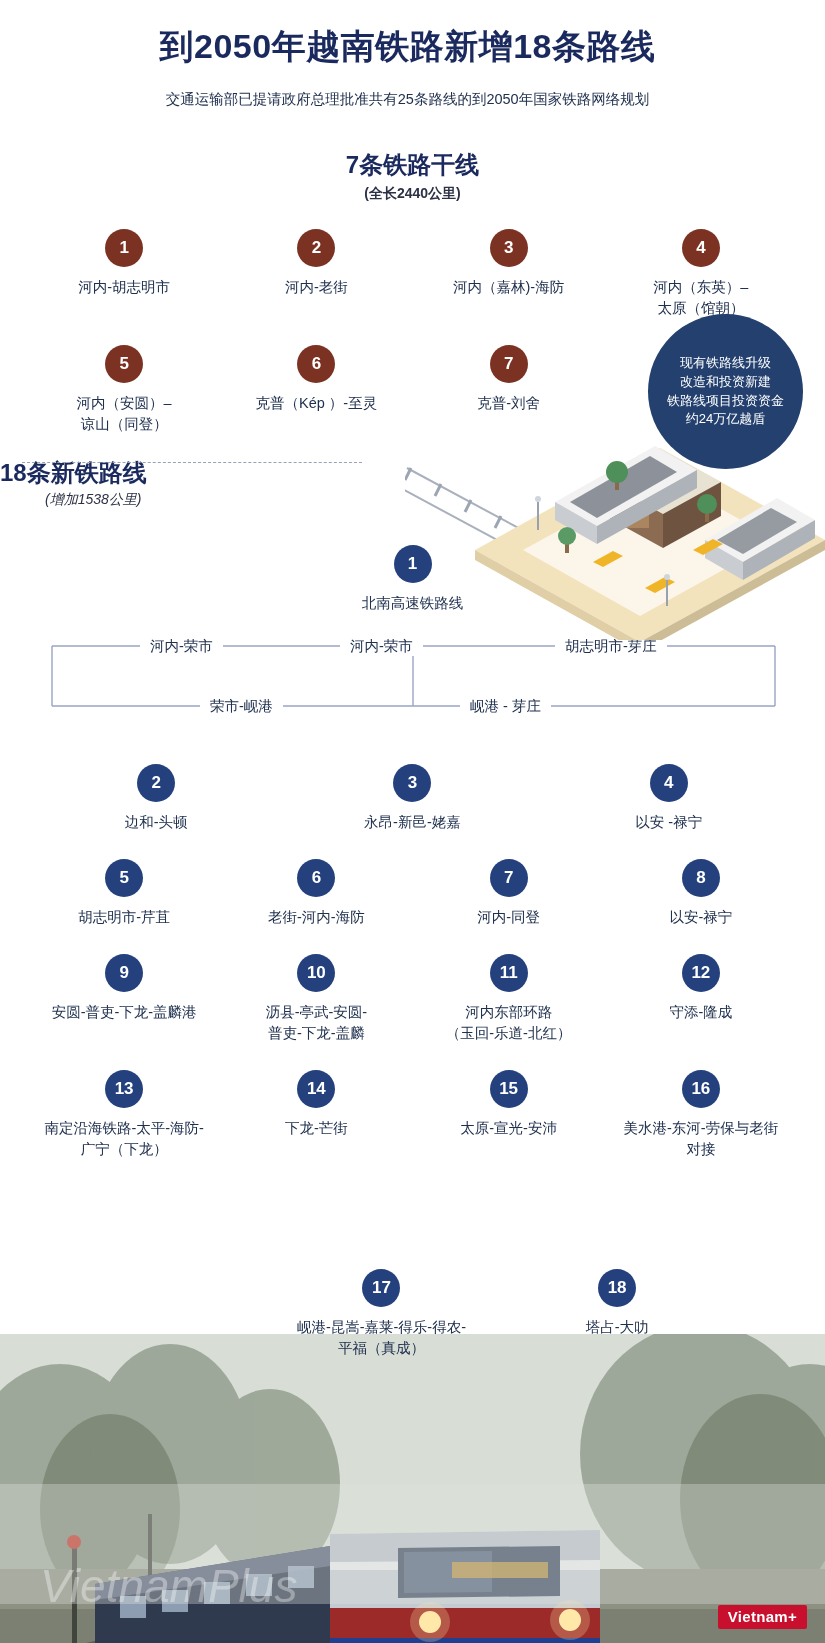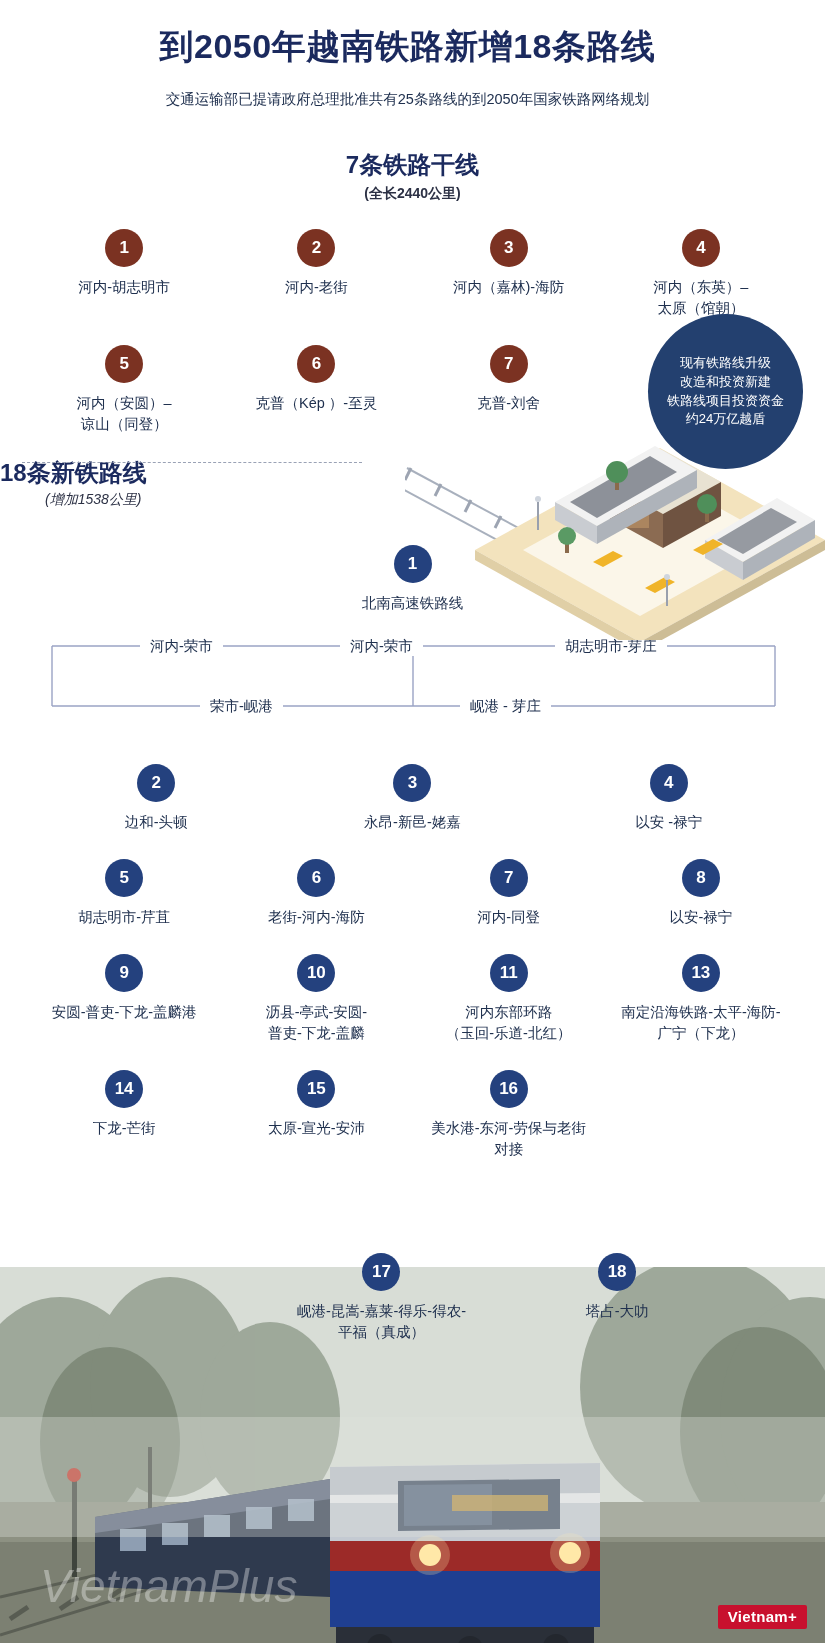--- a/index.html
+++ b/index.html
@@ -157,21 +157,21 @@
     padding: 0 10px;
     white-space: nowrap;
   }
 
   
   .photo {
     position: absolute;
     left: 0;
     bottom: 0;
     width: 825px;
-    height: 376px;
+    height: 309px;
     overflow: hidden;
     z-index: 1;
   }
   .photo-sky {
     position: absolute;
     inset: 0;
     background: linear-gradient(180deg, #e9eceb 0%, #cfd6d2 28%, #9fa9a0 58%, #7b8378 100%);
   }
   .vnplus {
     position: absolute;
@@ -394,20 +394,24 @@
     <div class="cell">
       <div class="badge blue">10</div>
       <div class="cell-label" style="white-space:pre-line">沥县-亭武-安圆-
 普吏-下龙-盖麟</div>
     </div>
     <div class="cell">
       <div class="badge blue">11</div>
       <div class="cell-label" style="white-space:pre-line">河内东部环路
 （玉回-乐道-北红）</div>
     </div>
+    <div class="cell">
+      <div class="badge blue">12</div>
+      <div class="cell-label">守添-隆成</div>
+    </div>
 
     <div class="cell">
       <div class="badge blue">13</div>
       <div class="cell-label" style="white-space:pre-line">南定沿海铁路-太平-海防-
 广宁（下龙）</div>
     </div>
     <div class="cell">
       <div class="badge blue">14</div>
       <div class="cell-label">下龙-芒街</div>
     </div>
@@ -495,21 +499,21 @@
       <circle cx="380" cy="380" r="13" fill="#23272e"></circle>
       <circle cx="470" cy="382" r="13" fill="#23272e"></circle>
       <circle cx="556" cy="380" r="13" fill="#23272e"></circle>
     </g>
 
     <rect x="0" y="150" width="825" height="120" fill="#dfe3de" opacity="0.35"></rect>
   </svg>
   <div class="watermark">VietnamPlus</div>
 </div>
 
-<div class="photo-overlay-text" style="position:absolute; left:0; bottom:300px; width:763px;">
+<div class="photo-overlay-text" style="position:absolute; left:0; bottom:284px; width:763px;">
   <div class="grid" style="padding:0 28px">
     <div class="cell w3"></div>
     <div class="cell w3" style="margin-top:0">
       <div class="badge blue">17</div>
       <div class="cell-label" style="white-space:pre-line">岘港-昆嵩-嘉莱-得乐-得农-
 平福（真成）</div>
     </div>
     <div class="cell w3" style="margin-top:0">
       <div class="badge blue">18</div>
       <div class="cell-label">塔占-大叻</div>

